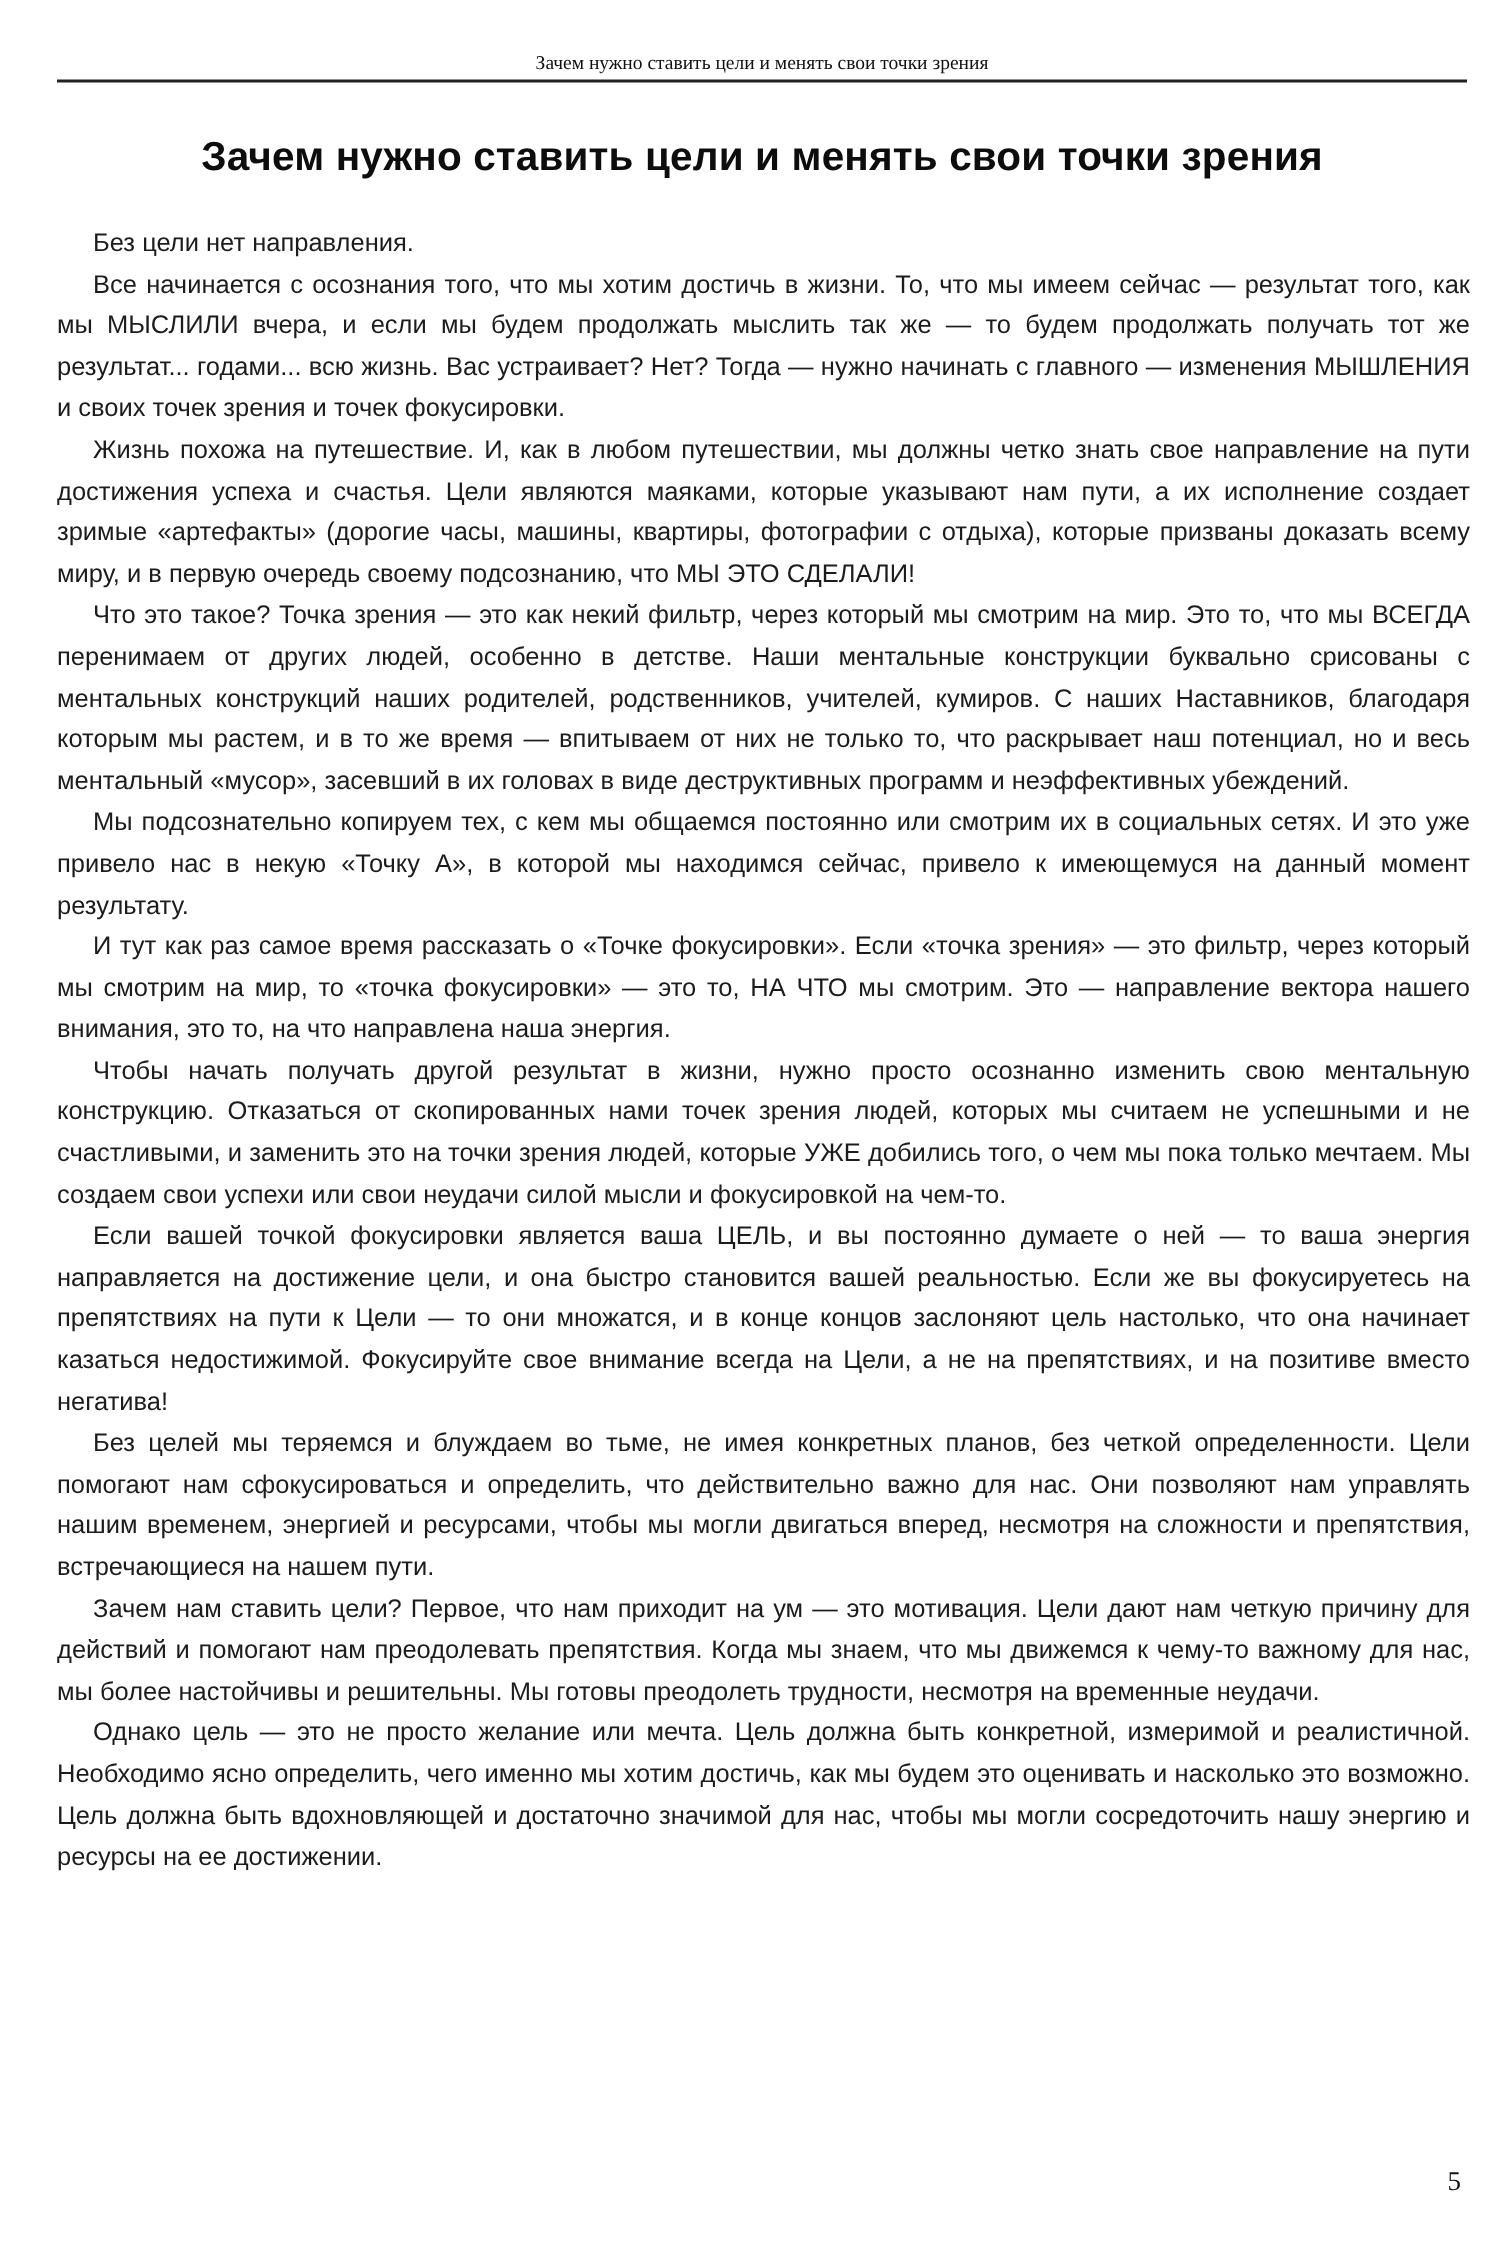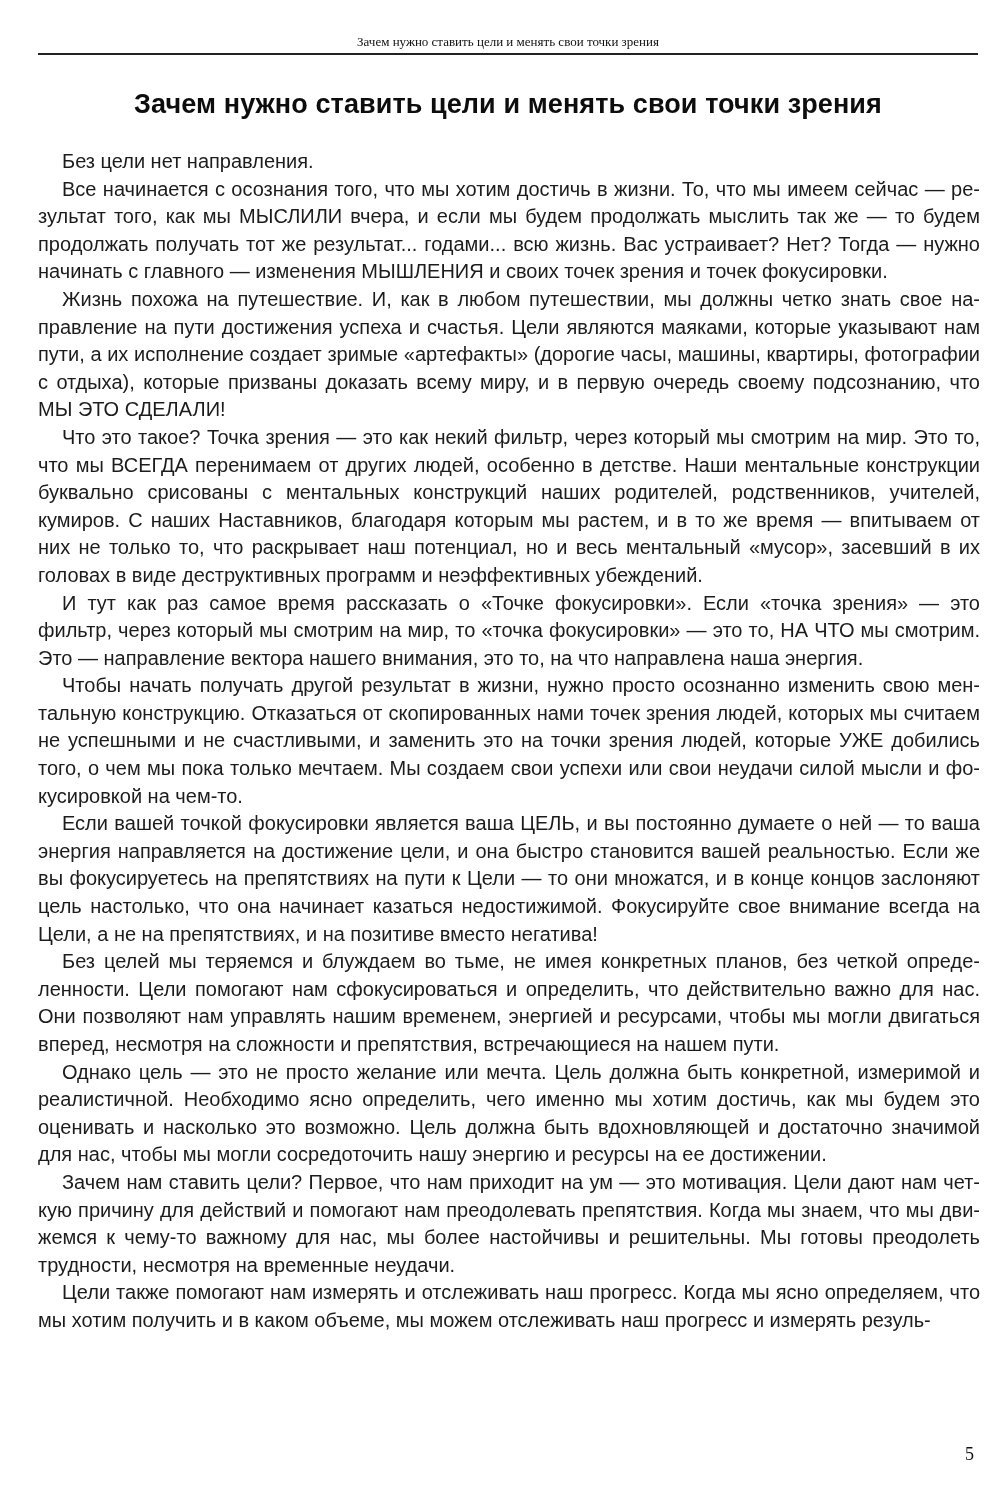--- a/index.html
+++ b/index.html
@@ -45,21 +45,21 @@
       line-height: 36px;
       color: #0d0d0d;
       letter-spacing: 0.1px;
     }
     .body-text {
       position: absolute;
       top: 148px;
       left: 38px;
       width: 942px;
       font-family: "Liberation Sans", "DejaVu Sans", sans-serif;
-      font-size: 20px;
+      font-size: 17px;
       line-height: 27.6px;
       color: #1c1c1c;
       text-align: justify;
       hyphens: manual;
     }
     .body-text p {
       margin: 0;
       text-indent: 24px;
     }
     .page-number {
@@ -78,22 +78,22 @@
 <div class="running-header">Зачем нужно ставить цели и менять свои точки зрения</div>
 <div class="header-rule"></div>
 
 <h1 class="page-title" style="margin:0;">Зачем нужно ставить цели и менять свои точки зрения</h1>
 
 <div class="body-text">
   <p>Без цели нет направления.</p>
   <p>Все начинается с осознания того, что мы хотим достичь в жизни. То, что мы имеем сейчас — ре­зультат того, как мы МЫСЛИЛИ вчера, и если мы будем продолжать мыслить так же — то будем продолжать получать тот же результат... годами... всю жизнь. Вас устраивает? Нет? Тогда — нужно начинать с главного — изменения МЫШЛЕНИЯ и своих точек зрения и точек фокусировки.</p>
   <p>Жизнь похожа на путешествие. И, как в любом путешествии, мы должны четко знать свое на­правление на пути достижения успеха и счастья. Цели являются маяками, которые указывают нам пути, а их исполнение создает зримые «артефакты» (дорогие часы, машины, квартиры, фотогра­фии с отдыха), которые призваны доказать всему миру, и в первую очередь своему подсознанию, что МЫ ЭТО СДЕЛАЛИ!</p>
   <p>Что это такое? Точка зрения — это как некий фильтр, через который мы смотрим на мир. Это то, что мы ВСЕГДА перенимаем от других людей, особенно в детстве. Наши ментальные конструк­ции буквально срисованы с ментальных конструкций наших родителей, родственников, учителей, кумиров. С наших Наставников, благодаря которым мы растем, и в то же время — впитываем от них не только то, что раскрывает наш потенциал, но и весь ментальный «мусор», засевший в их головах в виде деструктивных программ и неэффективных убеждений.</p>
+  <p>Мы подсознательно копируем тех, с кем мы общаемся постоянно или смотрим их в социальных сетях. И это уже привело нас в некую «Точку А», в которой мы находимся сейчас, привело к имею­щемуся на данный момент результату.</p>
   <p>И тут как раз самое время рассказать о «Точке фокусировки». Если «точка зрения» — это фильтр, через который мы смотрим на мир, то «точка фокусировки» — это то, НА ЧТО мы смотрим. Это — на­правление вектора нашего внимания, это то, на что направлена наша энергия.</p>
   <p>Чтобы начать получать другой результат в жизни, нужно просто осознанно изменить свою мен­тальную конструкцию. Отказаться от скопированных нами точек зрения людей, которых мы счита­ем не успешными и не счастливыми, и заменить это на точки зрения людей, которые УЖЕ добились того, о чем мы пока только мечтаем. Мы создаем свои успехи или свои неудачи силой мысли и фо­кусировкой на чем-то.</p>
   <p>Если вашей точкой фокусировки является ваша ЦЕЛЬ, и вы постоянно думаете о ней — то ваша энергия направляется на достижение цели, и она быстро становится вашей реальностью. Если же вы фокусируетесь на препятствиях на пути к Цели — то они множатся, и в конце концов заслоня­ют цель настолько, что она начинает казаться недостижимой. Фокусируйте свое внимание всегда на Цели, а не на препятствиях, и на позитиве вместо негатива!</p>
   <p>Без целей мы теряемся и блуждаем во тьме, не имея конкретных планов, без четкой опреде­ленности. Цели помогают нам сфокусироваться и определить, что действительно важно для нас. Они позволяют нам управлять нашим временем, энергией и ресурсами, чтобы мы могли двигаться вперед, несмотря на сложности и препятствия, встречающиеся на нашем пути.</p>
+  <p>Зачем нам ставить цели? Первое, что нам приходит на ум — это мотивация. Цели дают нам чет­кую причину для действий и помогают нам преодолевать препятствия. Когда мы знаем, что мы дви­жемся к чему-то важному для нас, мы более настойчивы и решительны. Мы готовы преодолеть трудности, несмотря на временные неудачи.</p>
   <p>Однако цель — это не просто желание или мечта. Цель должна быть конкретной, измеримой и реалистичной. Необходимо ясно определить, чего именно мы хотим достичь, как мы будем это оценивать и насколько это возможно. Цель должна быть вдохновляющей и достаточно значимой для нас, чтобы мы могли сосредоточить нашу энергию и ресурсы на ее достижении.</p>
-  <p>Зачем нам ставить цели? Первое, что нам приходит на ум — это мотивация. Цели дают нам чет­кую причину для действий и помогают нам преодолевать препятствия. Когда мы знаем, что мы дви­жемся к чему-то важному для нас, мы более настойчивы и решительны. Мы готовы преодолеть трудности, несмотря на временные неудачи.</p>
-  <p>Цели также помогают нам измерять и отслеживать наш прогресс. Когда мы ясно определяем, что мы хотим получить и в каком объеме, мы можем отслеживать наш прогресс и измерять резуль-</p>
 </div>
 
 <div class="page-number">5</div>
 
 </body></html>

